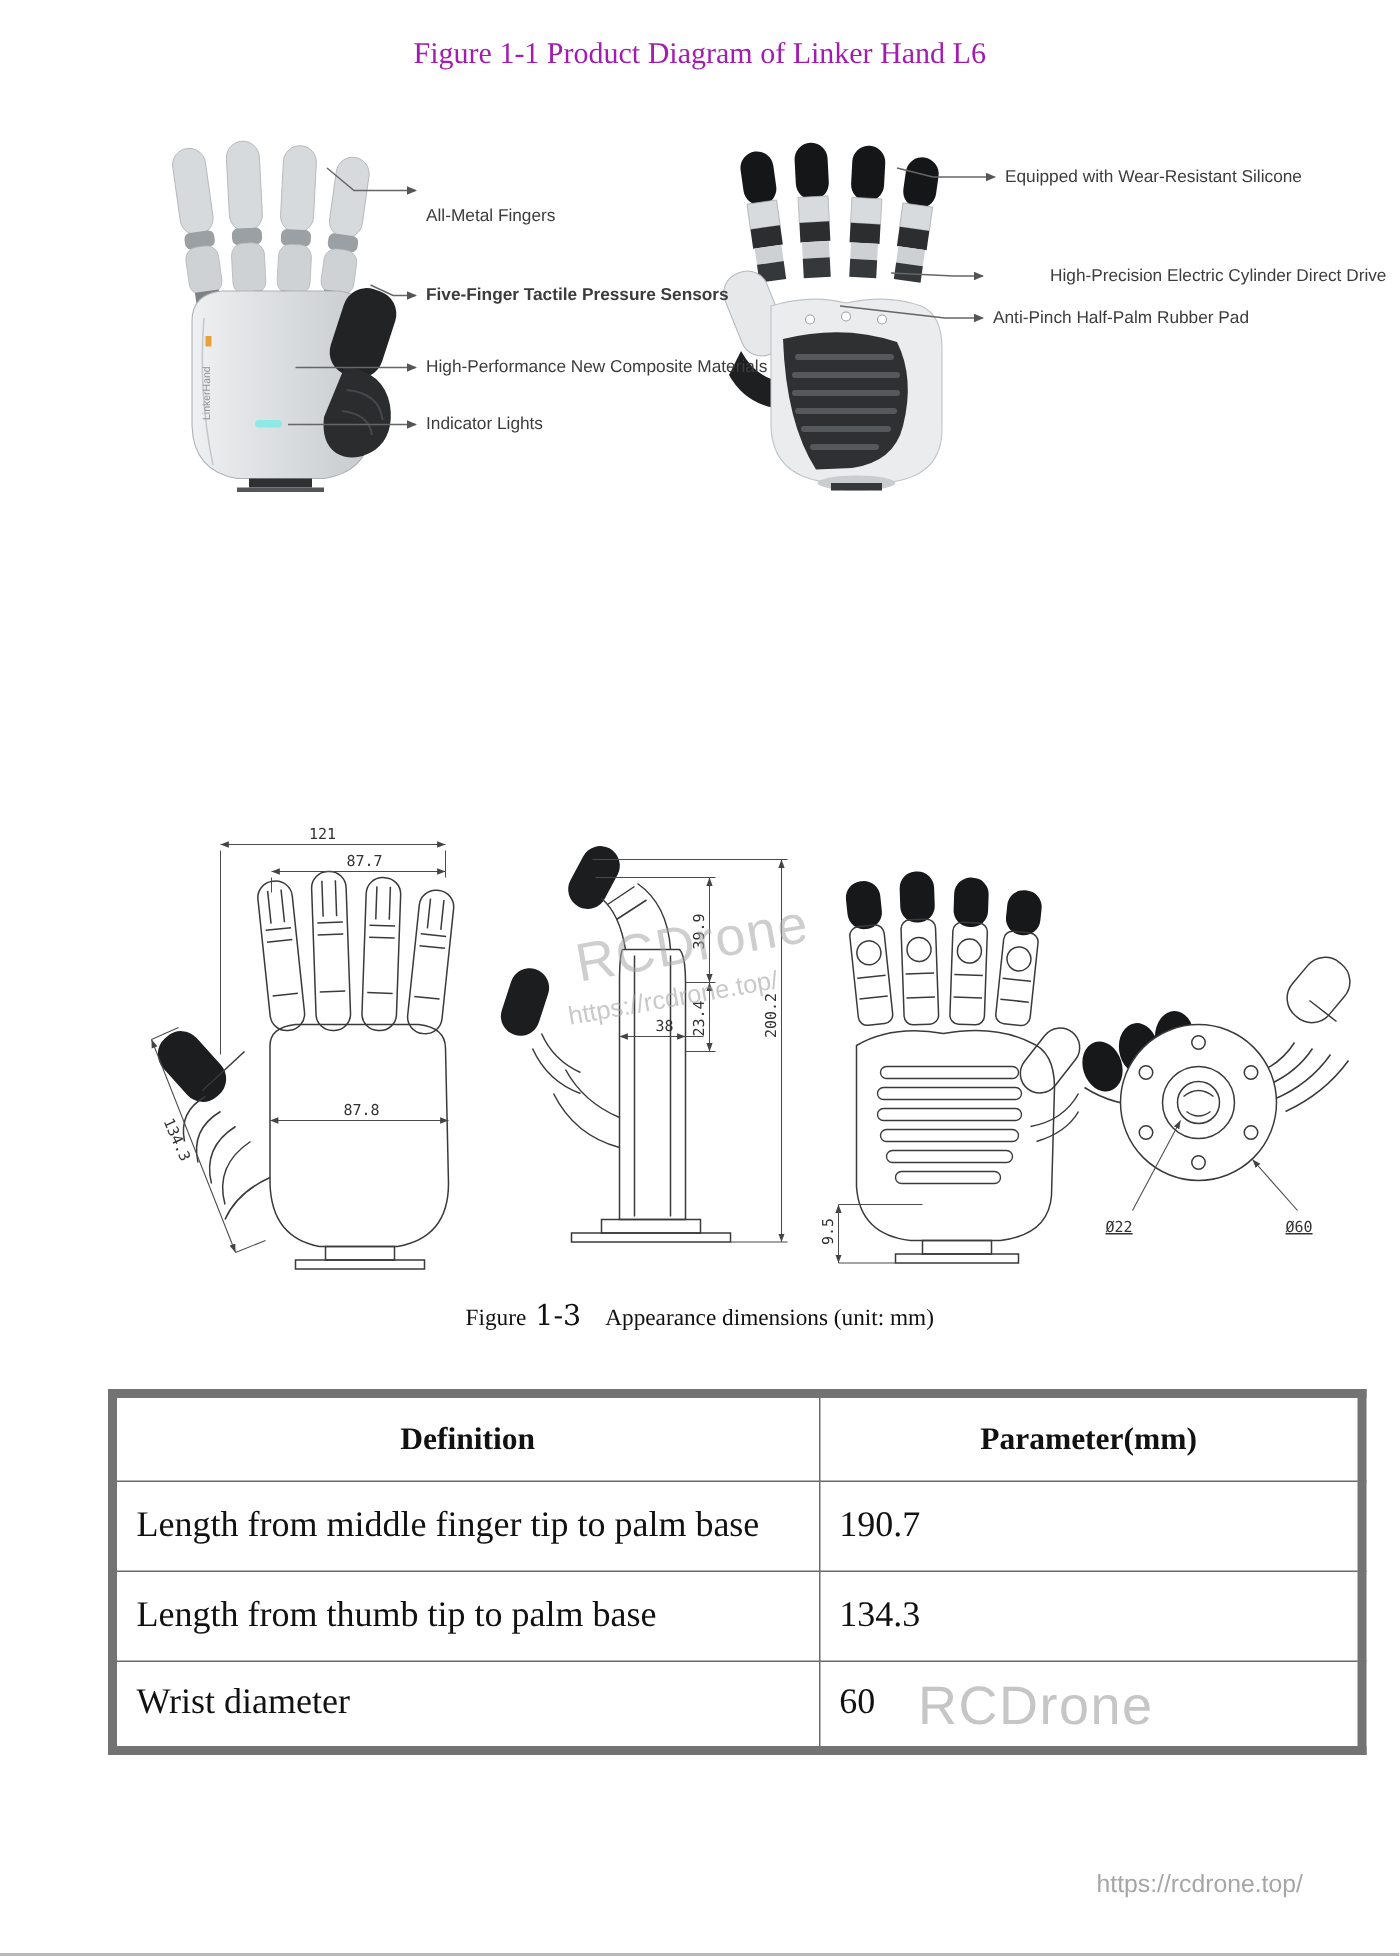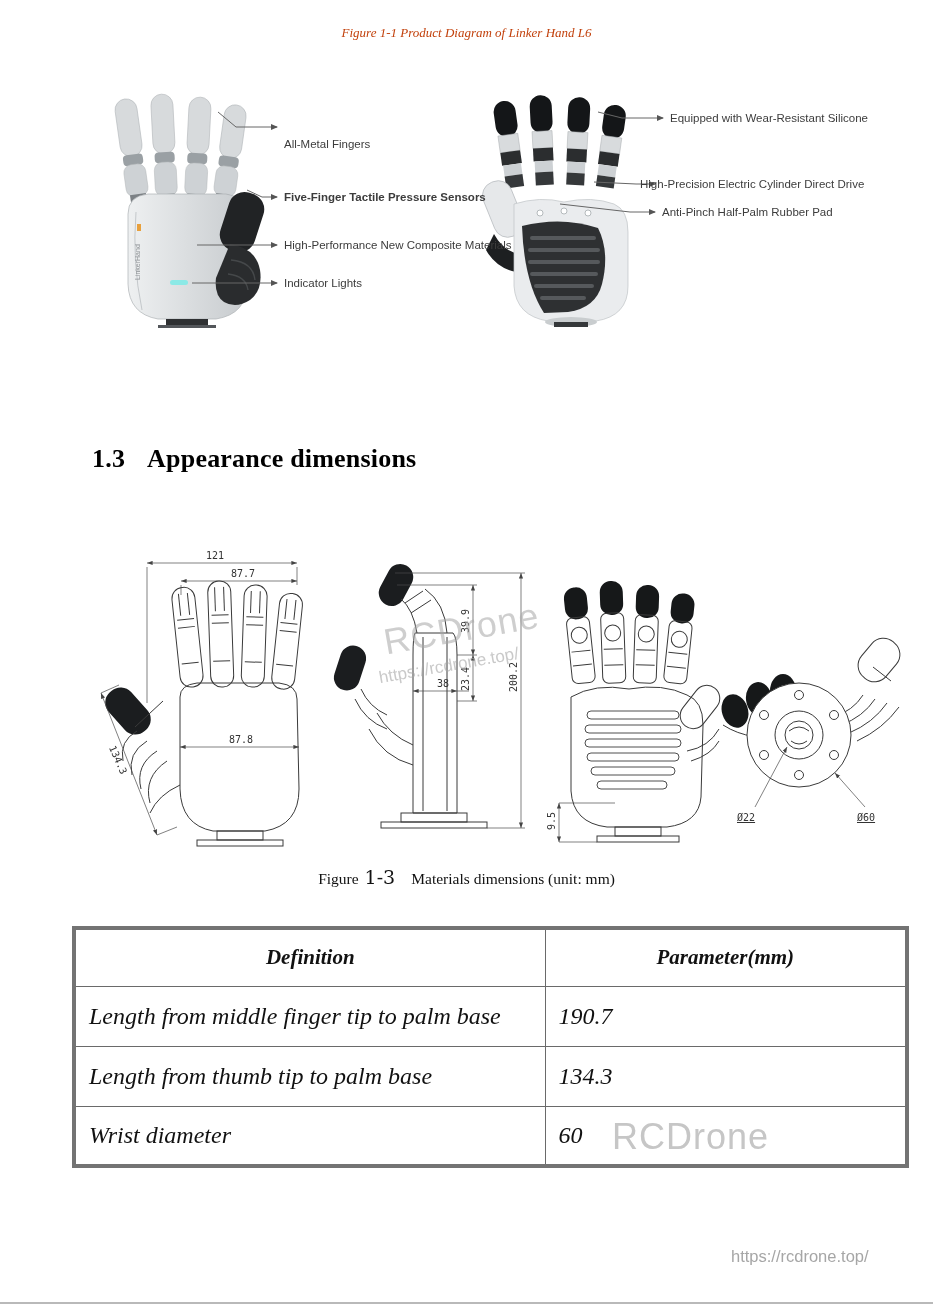--- a/index.html
+++ b/index.html
@@ -2,41 +2,41 @@
 <html><head>
 <meta charset="utf-8">
 <style>
   * { margin:0; padding:0; box-sizing:border-box; }
   html,body { background:#fff; }
   #page {
     position:relative; width:933px; height:1304px; background:#ffffff;
     font-family:"Liberation Serif", serif; color:#111; overflow:hidden;
     border-bottom:2px solid #b9b9b9;
   }
-  .caption { position:absolute; width:100%; text-align:center; font-size:13px; color:#c2410c;font-style:italic; }
+  .caption { position:absolute; width:100%; text-align:center; font-size:20px; color:#a21caf; }
   .heading { position:absolute; left:92px; top:444px; font-size:26px; font-weight:bold; color:#000; letter-spacing:.2px; }
   .heading .num { margin-right:22px; }
 
   .callout-label { position:absolute; font-family:"Liberation Sans", sans-serif; font-size:11.5px; color:#3c3c3c; white-space:nowrap; }
 
   svg { position:absolute; overflow:visible; }
   .line-art { stroke:#3a3a3a; fill:none; stroke-width:1; }
   .dim-line { stroke:#4a4a4a; stroke-width:.7; fill:none; }
   .dim-text { font-family:"DejaVu Sans Mono", monospace; font-size:10px; fill:#333; }
   .dim-text-u { text-decoration:underline; }
 
   .wm { position:absolute; font-family:"Liberation Sans", sans-serif; pointer-events:none; }
   .wm-name-mid  { left:383px; top:608px;  font-size:36px; color:rgba(165,165,165,.55); transform:rotate(-10deg); letter-spacing:1px; }
   .wm-url-mid   { left:378px; top:656px;  font-size:17px; color:rgba(165,165,165,.6);  transform:rotate(-10deg); }
   .wm-name-tbl  { left:612px; top:1116px; font-size:36px; color:#c6c6c6; letter-spacing:1px; }
   .wm-url-tbl   { left:731px; top:1247px; font-size:16.5px; color:#a6a6a6; }
 
   table.spec { position:absolute; left:72px; top:926px; width:833px; border-collapse:collapse; table-layout:fixed; }
   table.spec th, table.spec td { border:1px solid #6a6a6a; }
-  table.spec { border:4px solid #737373;font-style:italic; }
+  table.spec { border:6px solid #737373; }
   table.spec th { height:58px; font-size:21px; font-weight:bold; text-align:center; vertical-align:middle; }
   table.spec td { height:60px; font-size:24px; text-align:left; vertical-align:middle; padding-left:13px; }
   table.spec col.c1 { width:471px; } table.spec col.c2 { width:362px; }
 
   .fig3cap { position:absolute; top:866px; width:100%; text-align:center; font-size:15.5px; }
   .fig3cap .fignum { font-size:19px; font-family:"DejaVu Serif", serif; margin:0 16px 0 6px; }
 </style>
 </head>
 <body>
 
@@ -171,27 +171,24 @@
       <polyline points="594,182 636,184 655,184"></polyline>
       <polyline points="560,204 630,212 655,212"></polyline>
     </g>
   </svg>
 
   <div class="callout-label" style="left:284px; top:138px;">All-Metal Fingers</div>
   <div class="callout-label" style="left:284px; top:191px;font-weight:bold;">Five-Finger Tactile Pressure Sensors</div>
   <div class="callout-label" style="left:284px; top:239px;">High-Performance New Composite Materials</div>
   <div class="callout-label" style="left:284px; top:277px;">Indicator Lights</div>
   <div class="callout-label" style="left:670px; top:112px;">Equipped with Wear-Resistant Silicone</div>
-  <div class="callout-label" style="left:640px; top:178px;">High-Precision Electric Cylinder Direct Drive</div>
+  <div class="callout-label" style="left:700px; top:178px;">High-Precision Electric Cylinder Direct Drive</div>
   <div class="callout-label" style="left:662px; top:206px;">Anti-Pinch Half-Palm Rubber Pad</div>
 
 
-  <div class="heading">
-    <span class="num">1.3</span><span>Appearance dimensions</span>
-  </div>
 
   <svg style="left:85px; top:535px;" width="255" height="320" viewBox="0 0 255 320">
     <defs>
       <marker id="da" markerWidth="10" markerHeight="8" refX="8" refY="3" orient="auto">
           <path d="M0,0 L8,3 L0,6 Z" fill="#444"></path>
         </marker>
       <marker id="db" markerWidth="10" markerHeight="8" refX="0" refY="3" orient="auto">
           <path d="M8,0 L0,3 L8,6 Z" fill="#444"></path>
         </marker>
     </defs>
@@ -397,21 +394,21 @@
       <line x1="150" y1="182" x2="120" y2="148" marker-end="url(#da)"></line>
     </g>
     <text class="dim-text dim-text-u" x="22" y="196">Ø22</text>
     <text class="dim-text dim-text-u" x="142" y="196">Ø60</text>
   </svg>
 
   <div class="wm wm-name-mid">RCDrone</div>
   <div class="wm wm-url-mid">https://rcdrone.top/</div>
 
   <div class="fig3cap">
-    <span>Figure</span><span class="fignum">1-3</span><span>Materials dimensions (unit: mm)</span>
+    <span>Figure</span><span class="fignum">1-3</span><span>Appearance dimensions (unit: mm)</span>
   </div>
 
   <table class="spec">
     <colgroup>
         <col class="c1">
         <col class="c2">
       </colgroup>
     <thead>
       <tr>
         <th>Definition</th>

